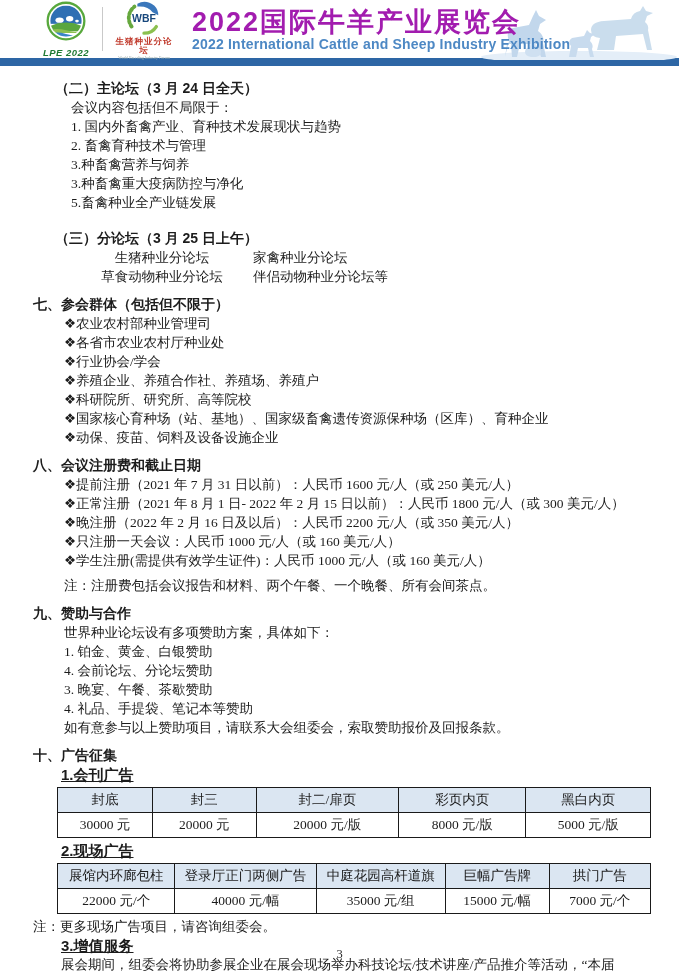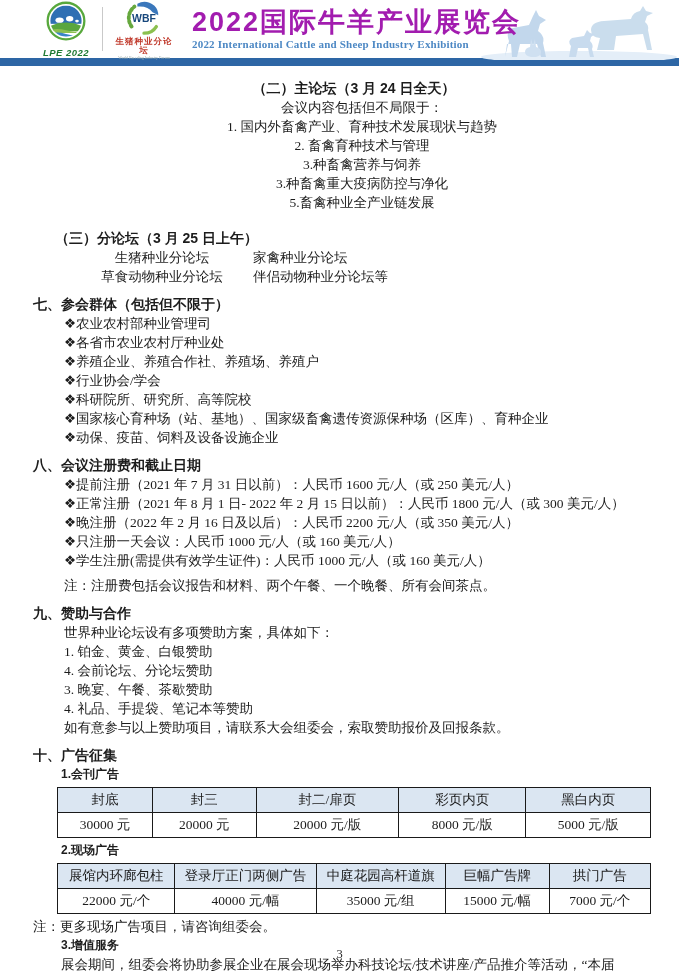--- a/index.html
+++ b/index.html
@@ -18,37 +18,37 @@
                color:#1f7a33; font-size:9.5px; letter-spacing:.5px; margin-top:-1px; }
   .logo-divider { width:1px; height:44px; background:#c9c9c9; margin:0 9px 0 6px; }
   .logo-wbf { width:64px; text-align:center; position:relative; }
   .wbf-svg-wrap { position:relative; width:38px; height:38px; margin:0 auto; }
   .wbf-cn { color:#c0392b; font-size:8.5px; font-weight:bold; letter-spacing:1px;
             font-family:"Liberation Sans", sans-serif; line-height:9px; }
   .wbf-en { color:#9aa; font-size:4px; line-height:5px; white-space:nowrap; overflow:hidden; }
   .title-block { margin-left:16px; z-index:2; }
   .title-cn { font-family:"Liberation Sans", sans-serif; font-weight:bold; color:#a21caf;
               font-size:27px; line-height:30px; letter-spacing:2px; }
-  .title-en { font-family:Liberation Serif, serif; font-weight:bold; color:#4d88c4;
-              font-size:11px; line-height:15px; letter-spacing:.2px; }
+  .title-en { font-family:Liberation Sans, sans-serif; font-weight:bold; color:#4d88c4;
+              font-size:14px; line-height:15px; letter-spacing:.2px; }
   .silhouettes { position:absolute; right:0; top:0; z-index:1; }
   
   main { padding:13px 26px 0 33px; font-size:13.5px; }
   .line { line-height:19px; }
   .bold-h { font-family:"Liberation Sans", sans-serif; font-weight:bold; font-size:14px; line-height:19px; }
   .ind1 { margin-left:22px; }
   .ind2 { margin-left:38px; }
   .ind3 { margin-left:31px; }
   .sec { margin-bottom:9px; }
-  .sec-gap-lg { margin-bottom:17px;text-align:center; }
+  .sec-gap-lg { margin-bottom:17px; }
   .two-col { display:flex;text-align:center; }
   .two-col .c1 { width:182px; }
   .note-line { margin-top:6px; }
-  .sub-h { font-family:"Liberation Sans", sans-serif; font-weight:bold; font-size:12px;
-           line-height:19px; margin-left:28px; }
+  .sub-h { font-family:"Liberation Sans", sans-serif; font-weight:bold; font-size:15px;
+           line-height:19px; margin-left:28px;text-decoration:underline; }
   table.ad { border-collapse:collapse; margin:3px 0 3px 24px; width:594px;
              text-align:center; font-size:13.5px; table-layout:fixed; }
   table.ad th, table.ad td { border:1px solid #1a1a1a; height:25px; padding:0 2px;
                              font-weight:normal; overflow:hidden; }
   table.ad th { background:#dbe6f2; }
   .page-num { position:absolute; bottom:9px; left:0; width:100%; text-align:center;
               font-size:12.5px; }
 </style>
 </head>
 <body>
@@ -129,22 +129,22 @@
       <div class="two-col ind2">
         <div class="c1 line">草食动物种业分论坛</div>
         <div class="line">伴侣动物种业分论坛等</div>
       </div>
     </section>
 
     <section class="sec">
       <div class="bold-h">七、参会群体（包括但不限于）</div>
       <div class="line ind3">❖农业农村部种业管理司</div>
       <div class="line ind3">❖各省市农业农村厅种业处</div>
+      <div class="line ind3">❖行业协会/学会</div>
       <div class="line ind3">❖养殖企业、养殖合作社、养殖场、养殖户</div>
-      <div class="line ind3">❖行业协会/学会</div>
       <div class="line ind3">❖科研院所、研究所、高等院校</div>
       <div class="line ind3">❖国家核心育种场（站、基地）、国家级畜禽遗传资源保种场（区库）、育种企业</div>
       <div class="line ind3">❖动保、疫苗、饲料及设备设施企业</div>
     </section>
 
     <section class="sec">
       <div class="bold-h">八、会议注册费和截止日期</div>
       <div class="line ind3">❖提前注册（2021 年 7 月 31 日以前）：人民币 1600 元/人（或 250 美元/人）</div>
       <div class="line ind3">❖正常注册（2021 年 8 月 1 日- 2022 年 2 月 15 日以前）：人民币 1800 元/人（或 300 美元/人）</div>
       <div class="line ind3">❖晚注册（2022 年 2 月 16 日及以后）：人民币 2200 元/人（或 350 美元/人）</div>

